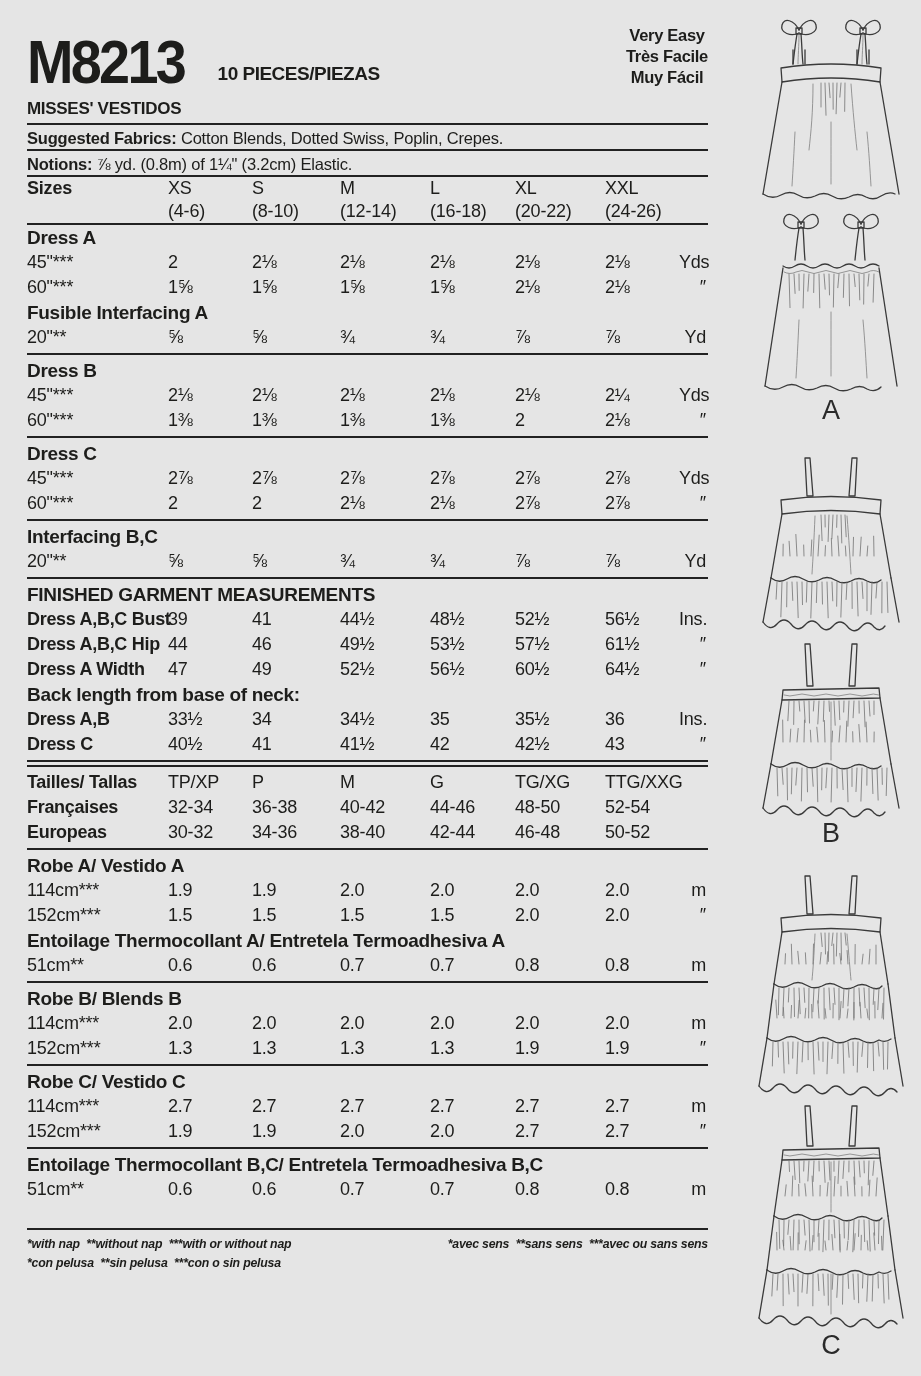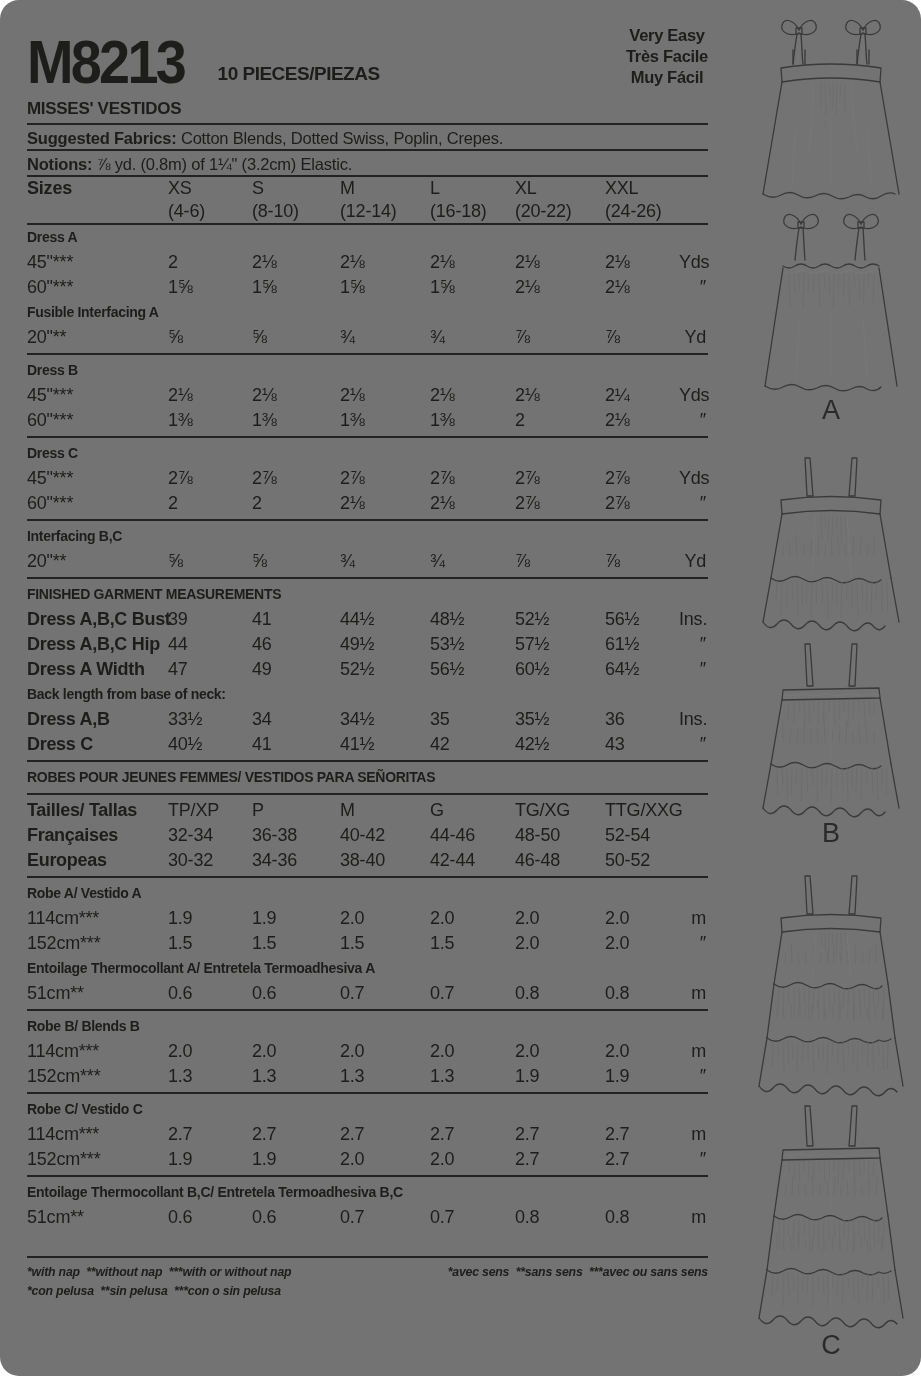--- a/index.html
+++ b/index.html
@@ -1,38 +1,38 @@
 <!DOCTYPE html>
 <html><head>
 <meta charset="utf-8">
 <style>
   html,body{margin:0;padding:0;background:#ffffff;}
   body{width:921px;height:1376px;position:relative;overflow:hidden;
        font-family:"Liberation Sans","DejaVu Sans",sans-serif;color:#1d1d1b;}
-  .page{position:absolute;inset:0;background:#737373;border-radius:19px;}
+  .page{position:absolute;inset:0;background:#e5e5e5;}
 
   
   .table-area{position:absolute;left:27px;top:16px;width:681px;letter-spacing:-0.2px;}
   .brand-row{display:flex;align-items:flex-end;height:74px;}
   .pattern-number{font-size:62px;font-weight:bold;letter-spacing:-3px;
         transform:scaleX(0.9);transform-origin:left bottom;line-height:0.92;}
   .pieces{font-size:19px;font-weight:bold;margin-left:16px;margin-bottom:5px;letter-spacing:-0.5px;}
   .difficulty{margin-left:auto;text-align:center;font-size:16.5px;font-weight:bold;
         line-height:21px;margin-bottom:2px;letter-spacing:-0.3px;}
   .page-title{font-size:17px;font-weight:bold;margin-top:9px;padding-bottom:4px;letter-spacing:-0.3px;}
   .rule{border-top:2.4px solid #222;margin:0;}
   .info-line{font-size:16.5px;padding:4px 0 1px 0;}
   .info-line .lbl{font-weight:bold;}
 
   .trow{display:grid;grid-template-columns:141px 84px 88px 90px 85px 90px 74px 1fr;
         height:25px;line-height:25px;font-size:18px;align-items:baseline;}
   .trow.hdr{height:23px;line-height:23px;}
   .trow .cell{overflow:visible;white-space:nowrap;}
   .trow .unit{text-align:right;padding-right:2px;}
-  .trow.section{display:block;font-weight:bold;font-size:14px;letter-spacing:-0.3px;}
+  .trow.section{display:block;font-weight:bold;font-size:19px;letter-spacing:-0.3px;}
   .cell.b{font-weight:bold;letter-spacing:-0.3px;}
   .rule.inner{margin:3px 0 3px 0;}
   .sizes-label{font-weight:bold;}
 
   .foot-rule{border-top:2.4px solid #222;margin-top:26px;}
   .footnotes{display:flex;margin-top:5px;font-size:12.3px;font-weight:bold;letter-spacing:-0.2px;font-style:italic;}
   .footnotes .left div{white-space:pre;line-height:19px;}
   .footnotes .right{margin-left:auto;text-align:right;white-space:pre;line-height:19px;}
 
   
@@ -230,21 +230,20 @@
           <span class="cell label b">Dress C</span>
           <span class="cell">40½</span>
           <span class="cell">41</span>
           <span class="cell">41½</span>
           <span class="cell">42</span>
           <span class="cell">42½</span>
           <span class="cell">43</span>
           <span class="cell unit">″</span>
         </div>
         <div class="rule inner"></div>
-        <div class="trow section">ROBES POUR JEUNES FEMMES/ VESTIDOS PARA SEÑORITAS</div>
         <div class="rule inner"></div>
         <div class="trow data">
           <span class="cell label b">Tailles/ Tallas</span>
           <span class="cell">TP/XP</span>
           <span class="cell">P</span>
           <span class="cell">M</span>
           <span class="cell">G</span>
           <span class="cell">TG/XG</span>
           <span class="cell">TTG/XXG</span>
           <span class="cell unit"></span>

